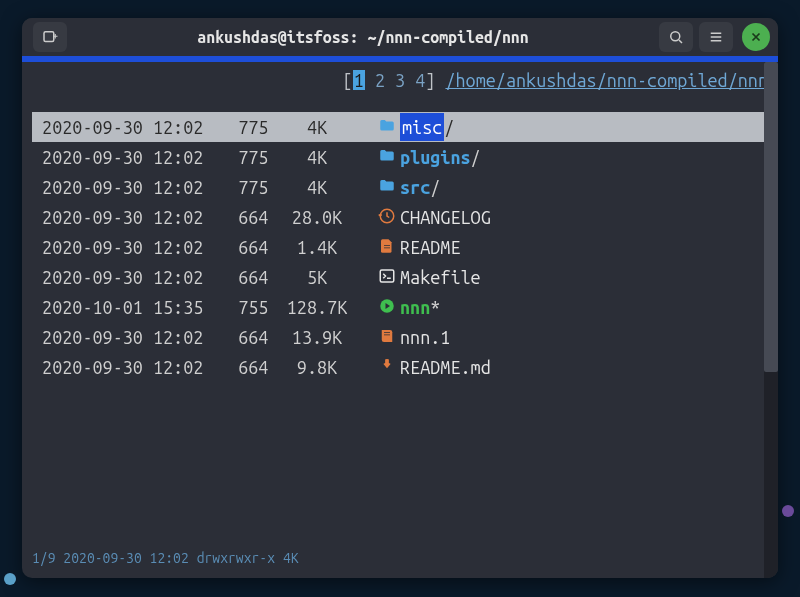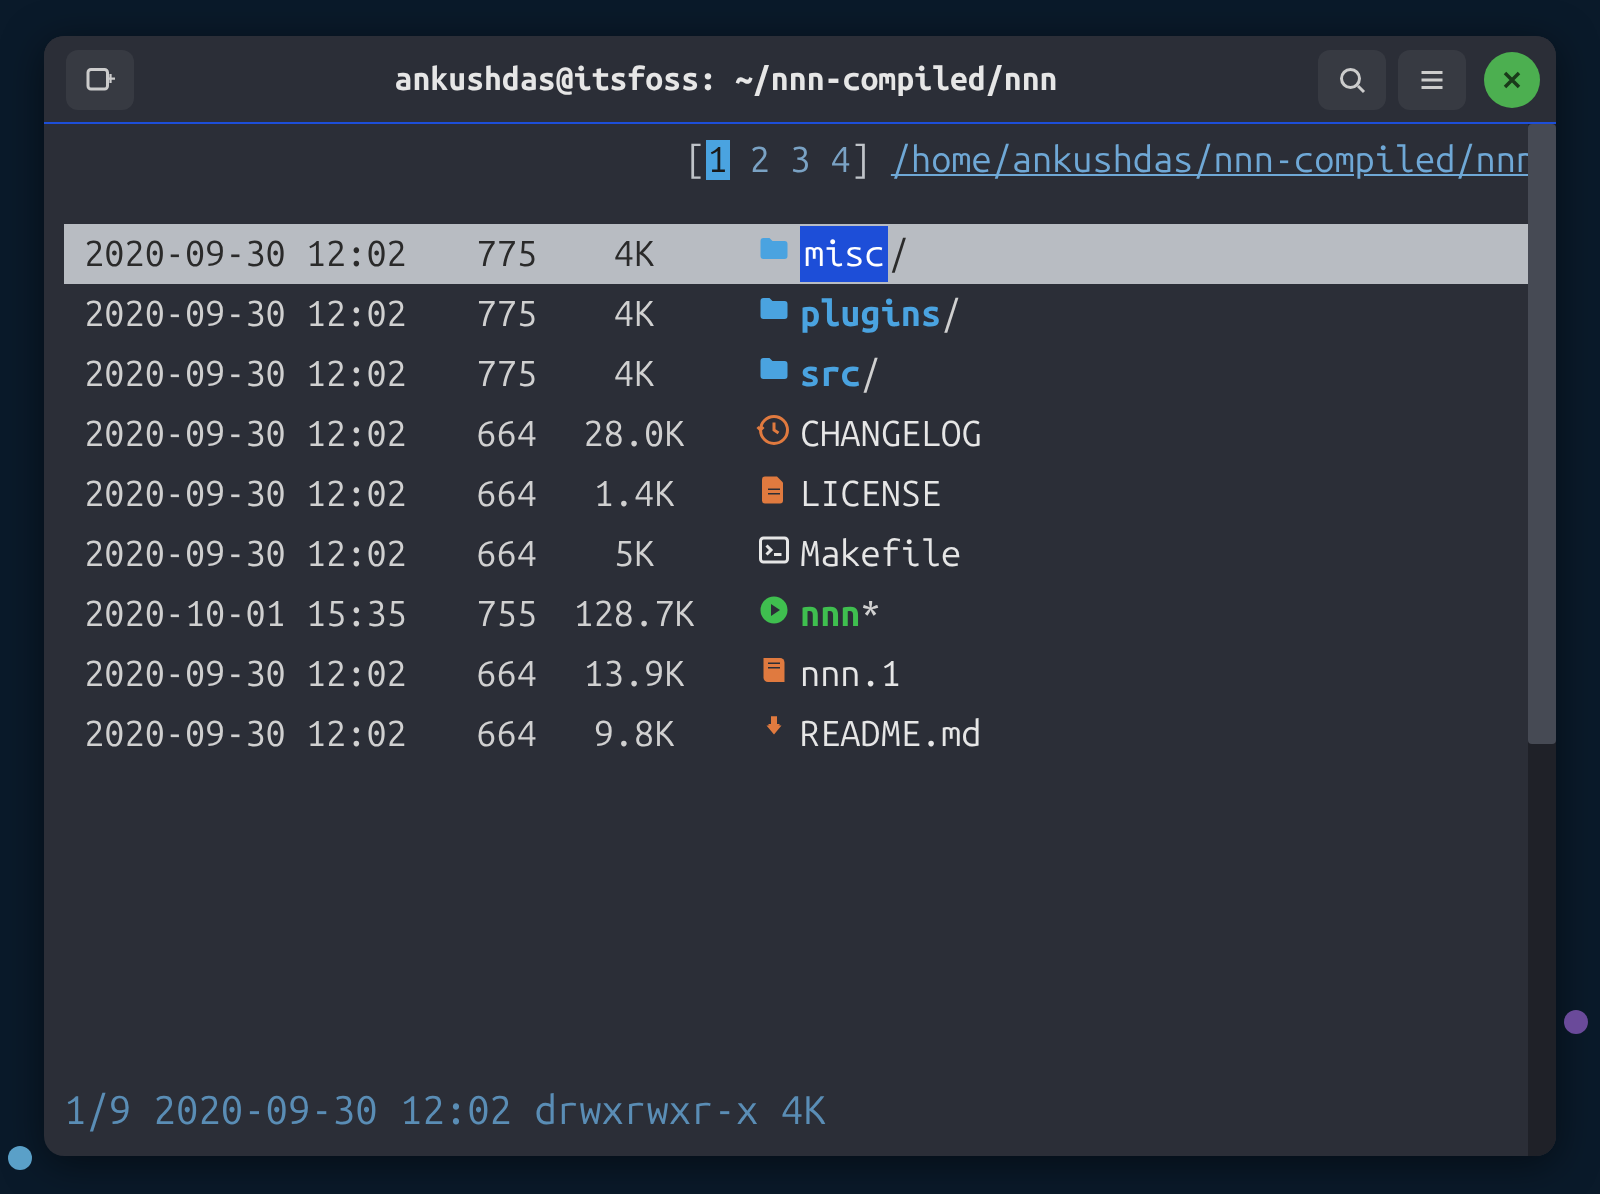--- a/index.html
+++ b/index.html
@@ -22,21 +22,21 @@
       border-radius: 10px;
       overflow: hidden;
       box-shadow: 0 4px 20px rgba(0,0,0,0.5);
     }
     .titlebar {
       height: 44px;
       background: #2b2e37;
       display: flex;
       align-items: center;
       padding: 0 8px;
-      border-bottom: 1px solid #1d4ed8;
+      border-bottom: 6px solid #1d4ed8;
     }
     .tb-btn {
       width: 34px;
       height: 30px;
       border-radius: 6px;
       background: rgba(255,255,255,0.06);
       display: flex;
       align-items: center;
       justify-content: center;
       margin: 0 3px;
@@ -117,21 +117,21 @@
     .ic-book { color: #e07a3f; }
     .ic-terminal { color: #e6e6e6; }
     .ic-play { color: #3fbf4f; }
     .ic-down { color: #e07a3f; }
     .row.selected .ic-folder { color: #4aa3e0; }
     .status-line {
       position: absolute;
       bottom: 12px;
       left: 10px;
       color: #5a8db5;
-      font-size: 20px;
+      font-size: 14px;
     }
     .scrollbar {
       position: absolute;
       right: 0;
       top: 44px;
       width: 14px;
       height: calc(100% - 44px);
       background: #1f2128;
     }
     .scrollbar-thumb {
@@ -194,21 +194,21 @@
         <div class="row"><span class="col-date"> 2020-09-30 12:02</span><span class="col-perm">  775</span><span class="col-size">4K</span><span class="col-icon"><svg width="18" height="18" viewBox="0 0 24 24" fill="currentColor" class="ic-folder">
               <path d="M3 6a2 2 0 012-2h4l2 2h8a2 2 0 012 2v8a2 2 0 01-2 2H5a2 2 0 01-2-2V6z"></path>
             </svg></span><span class="col-name"><span class="name-dir">src</span><span class="suffix">/</span></span></div>
         <div class="row"><span class="col-date"> 2020-09-30 12:02</span><span class="col-perm">  664</span><span class="col-size">28.0K</span><span class="col-icon"><svg width="18" height="18" viewBox="0 0 24 24" fill="none" stroke="currentColor" stroke-width="2" class="ic-history">
               <path d="M3 12a9 9 0 109-9 9 9 0 00-9 9zm0 0l-2-2m2 2l2-2"></path>
               <path d="M12 7v5l3 2"></path>
             </svg></span><span class="col-name"><span class="name-file">CHANGELOG</span><span class="suffix"></span></span></div>
         <div class="row"><span class="col-date"> 2020-09-30 12:02</span><span class="col-perm">  664</span><span class="col-size">1.4K</span><span class="col-icon"><svg width="18" height="18" viewBox="0 0 24 24" fill="currentColor" class="ic-doc">
               <path d="M6 3h8l4 4v12a2 2 0 01-2 2H6a2 2 0 01-2-2V5a2 2 0 012-2z"></path>
               <path fill="#2b2e37" d="M8 11h8v1H8zm0 3h8v1H8z"></path>
-            </svg></span><span class="col-name"><span class="name-file">LICENSE</span><span class="suffix"></span></span></div>
+            </svg></span><span class="col-name"><span class="name-file">README</span><span class="suffix"></span></span></div>
         <div class="row"><span class="col-date"> 2020-09-30 12:02</span><span class="col-perm">  664</span><span class="col-size">5K</span><span class="col-icon"><svg width="18" height="18" viewBox="0 0 24 24" fill="none" stroke="currentColor" stroke-width="2" class="ic-terminal">
               <rect x="3" y="4" width="18" height="16" rx="2"></rect>
               <path d="M7 9l3 3-3 3m5 0h5"></path>
             </svg></span><span class="col-name"><span class="name-file">Makefile</span><span class="suffix"></span></span></div>
         <div class="row"><span class="col-date"> 2020-10-01 15:35</span><span class="col-perm">  755</span><span class="col-size">128.7K</span><span class="col-icon"><svg width="18" height="18" viewBox="0 0 24 24" fill="currentColor" class="ic-play">
               <circle cx="12" cy="12" r="9"></circle>
               <path fill="#2b2e37" d="M10 8l6 4-6 4z"></path>
             </svg></span><span class="col-name"><span class="name-exec">nnn</span><span class="suffix">*</span></span></div>
         <div class="row"><span class="col-date"> 2020-09-30 12:02</span><span class="col-perm">  664</span><span class="col-size">13.9K</span><span class="col-icon"><svg width="18" height="18" viewBox="0 0 24 24" fill="currentColor" class="ic-book">
               <path d="M5 4h11a3 3 0 013 3v13H8a3 3 0 01-3-3V4z"></path>

